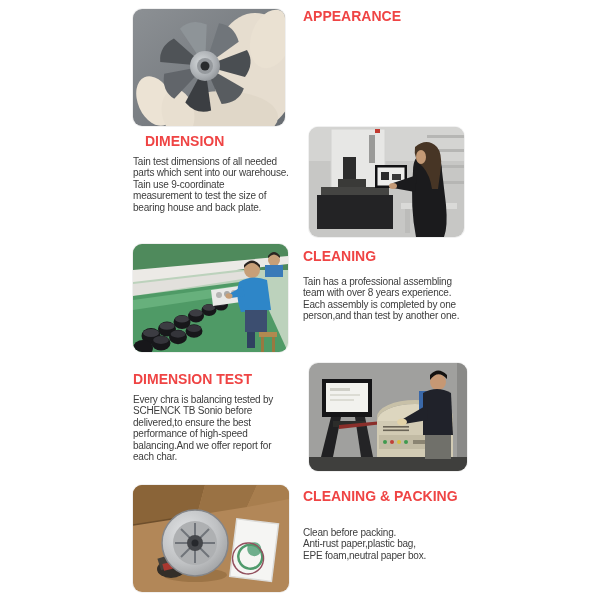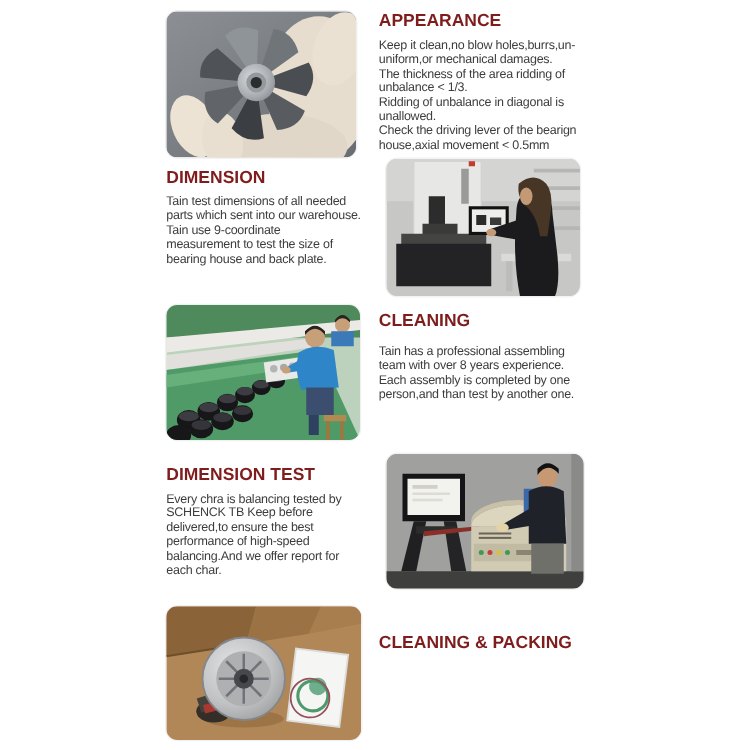--- a/index.html
+++ b/index.html
@@ -1,38 +1,38 @@
 <!DOCTYPE html>
 <html><head>
 <meta charset="utf-8">
 <style>
   html,body{margin:0;padding:0;background:#ffffff;}
   #page{position:relative;width:600px;height:600px;background:#ffffff;overflow:hidden;
         font-family:"Liberation Sans",sans-serif;}
-  .heading{position:absolute;font-size:14px;font-weight:bold;color:#7f1d1d;
+  .heading{position:absolute;font-size:14px;font-weight:bold;color:#ef4444;
            letter-spacing:0;white-space:nowrap;}
   .body-text{position:absolute;font-size:10px;line-height:11.4px;color:#3d3d3d;
              letter-spacing:-0.2px;white-space:pre-line;}
   .photo{position:absolute;border-radius:9px;overflow:hidden;box-shadow:0 0 0 1px rgba(0,0,0,0.06);}
   .photo svg{display:block;width:100%;height:100%;}
   
   #photo-turbine   {left:133px;top:9px;  width:152px;height:117px;}
   #heading-appearance{left:303px;top:8px;}
   #text-appearance {left:303px;top:31px;width:185px;}
-  #heading-dimension{left:133px;top:133px;text-align:right;}
+  #heading-dimension{left:145px;top:133px;text-align:right;}
   #text-dimension  {left:133px;top:156px;width:180px;}
   #photo-measure   {left:309px;top:127px;width:155px;height:110px;}
   #photo-assembly  {left:133px;top:244px;width:155px;height:108px;}
   #heading-assembly{left:303px;top:248px;}
   #text-assembly   {left:303px;top:276px;width:190px;}
   #heading-balancing{left:133px;top:371px;}
   #text-balancing  {left:133px;top:394px;width:180px;}
   #photo-balancing {left:309px;top:363px;width:158px;height:108px;}
   #photo-packing   {left:133px;top:485px;width:156px;height:107px;}
-  #heading-cleaning{left:303px;top:505px;}
+  #heading-cleaning{left:303px;top:488px;}
   #text-cleaning   {left:303px;top:527px;width:190px;}
 </style>
 </head>
 <body>
 
 <div id="page">
 
   <div class="photo" id="photo-turbine">
     <svg viewBox="0 0 152 117" preserveAspectRatio="none">
       <defs>
@@ -65,28 +65,20 @@
           <path transform="rotate(309)" d="M0,0 L42,-16 Q50,-3 40,11 Z" fill="#70757a"></path>
         </g>
         <circle r="15" fill="url(#hub1)"></circle>
         <circle r="8" fill="#95999d"></circle>
         <circle r="4.5" fill="#2a2c2e"></circle>
       </g>
     </svg>
   </div>
 
   <div class="heading" id="heading-appearance">APPEARANCE</div>
-  <div class="body-text" id="text-appearance">Keep it clean,no blow holes,burrs,un-
-uniform,or mechanical damages.
-The thickness of the area ridding of
-unbalance &lt; 1/3.
-Ridding of unbalance in diagonal is
-unallowed.
-Check the driving lever of the bearign
-house,axial movement &lt; 0.5mm</div>
 
   <div class="heading" id="heading-dimension">DIMENSION</div>
   <div class="body-text" id="text-dimension">Tain test dimensions of all needed
 parts which sent into our warehouse.
 Tain use 9-coordinate
 measurement to test the size of
 bearing house and back plate.</div>
 
   <div class="photo" id="photo-measure">
     <svg viewBox="0 0 155 110" preserveAspectRatio="none">
@@ -180,21 +172,21 @@
   </div>
 
   <div class="heading" id="heading-assembly">CLEANING</div>
   <div class="body-text" id="text-assembly">Tain has a professional assembling
 team with over 8 years experience.
 Each assembly is completed by one
 person,and than test by another one.</div>
 
   <div class="heading" id="heading-balancing">DIMENSION TEST</div>
   <div class="body-text" id="text-balancing">Every chra is balancing tested by
-SCHENCK TB Keep before
+SCHENCK TB Sonio before
 delivered,to ensure the best
 performance of high-speed
 balancing.And we offer report for
 each char.</div>
 
   <div class="photo" id="photo-balancing">
     <svg viewBox="0 0 158 108" preserveAspectRatio="none">
       <rect width="158" height="108" fill="#a0a09e"></rect>
       <rect y="94" width="158" height="14" fill="#3f3f3d"></rect>
       <rect x="148" y="0" width="10" height="94" fill="#8a8a88"></rect>
@@ -268,14 +260,17 @@
       <g transform="rotate(7 120 66)">
         <rect x="100" y="36" width="42" height="58" fill="#f5f5f3" stroke="#dcdcda" stroke-width="1.5"></rect>
         <circle cx="121" cy="64" r="7" fill="#6fae8c"></circle>
         <circle cx="118" cy="72" r="12" fill="none" stroke="#4f9a6c" stroke-width="2.5"></circle>
         <circle cx="116" cy="74" r="15.5" fill="none" stroke="#93505e" stroke-width="1.4"></circle>
       </g>
     </svg>
   </div>
 
   <div class="heading" id="heading-cleaning">CLEANING &amp; PACKING</div>
+  <div class="body-text" id="text-cleaning">Clean before packing.
+Anti-rust paper,plastic bag,
+EPE foam,neutral paper box.</div>
 
 </div>
 
 </body></html>

